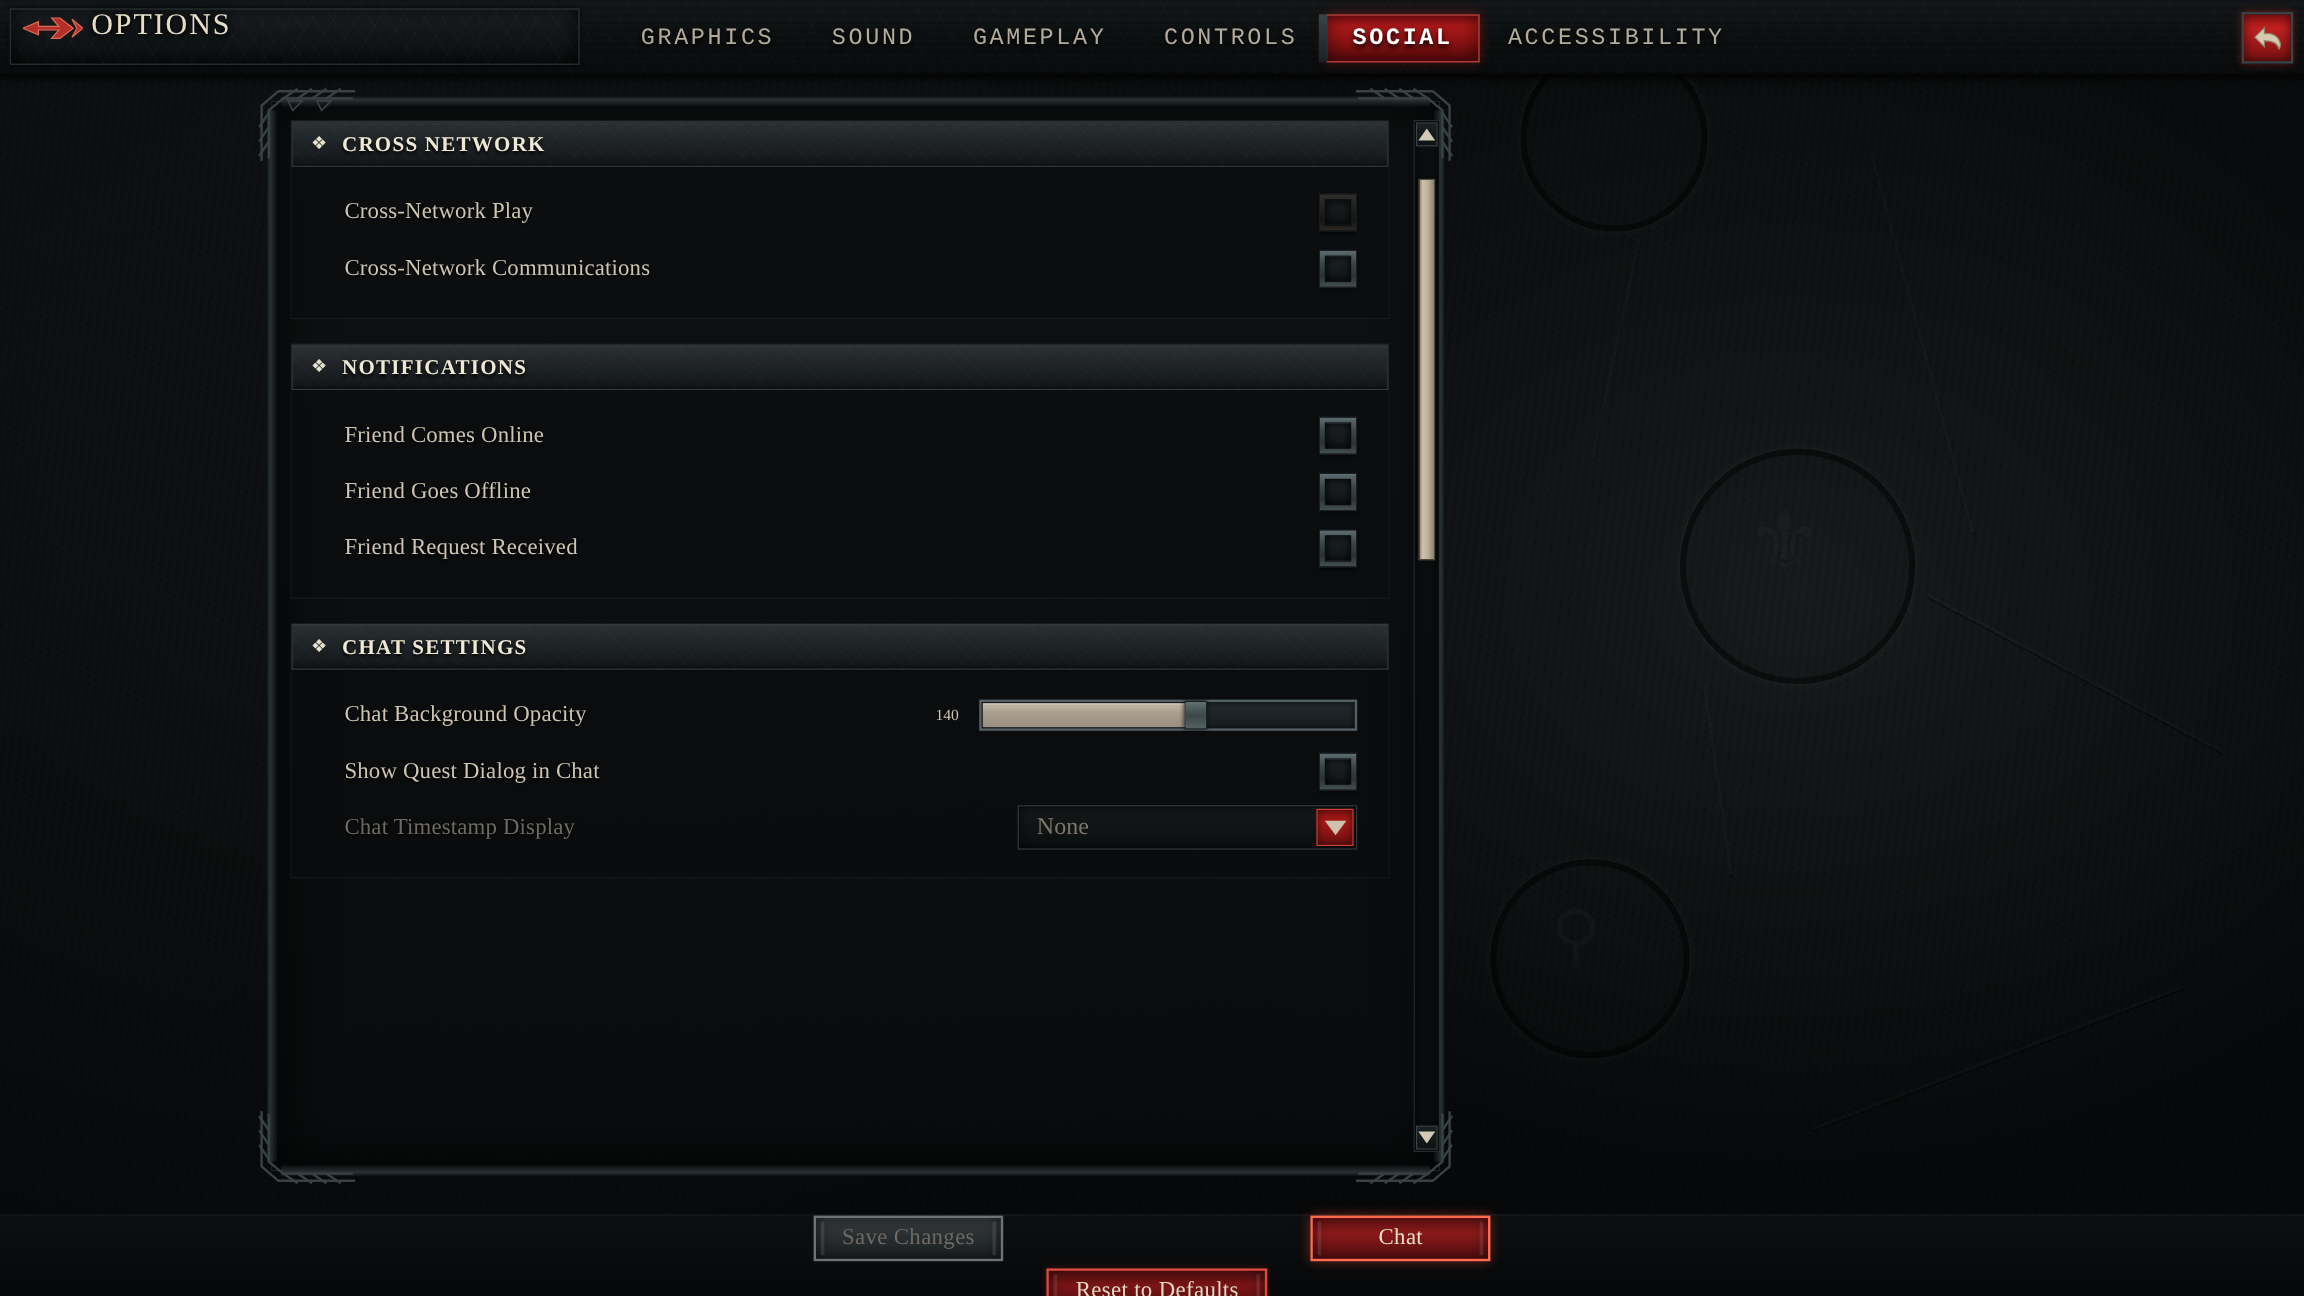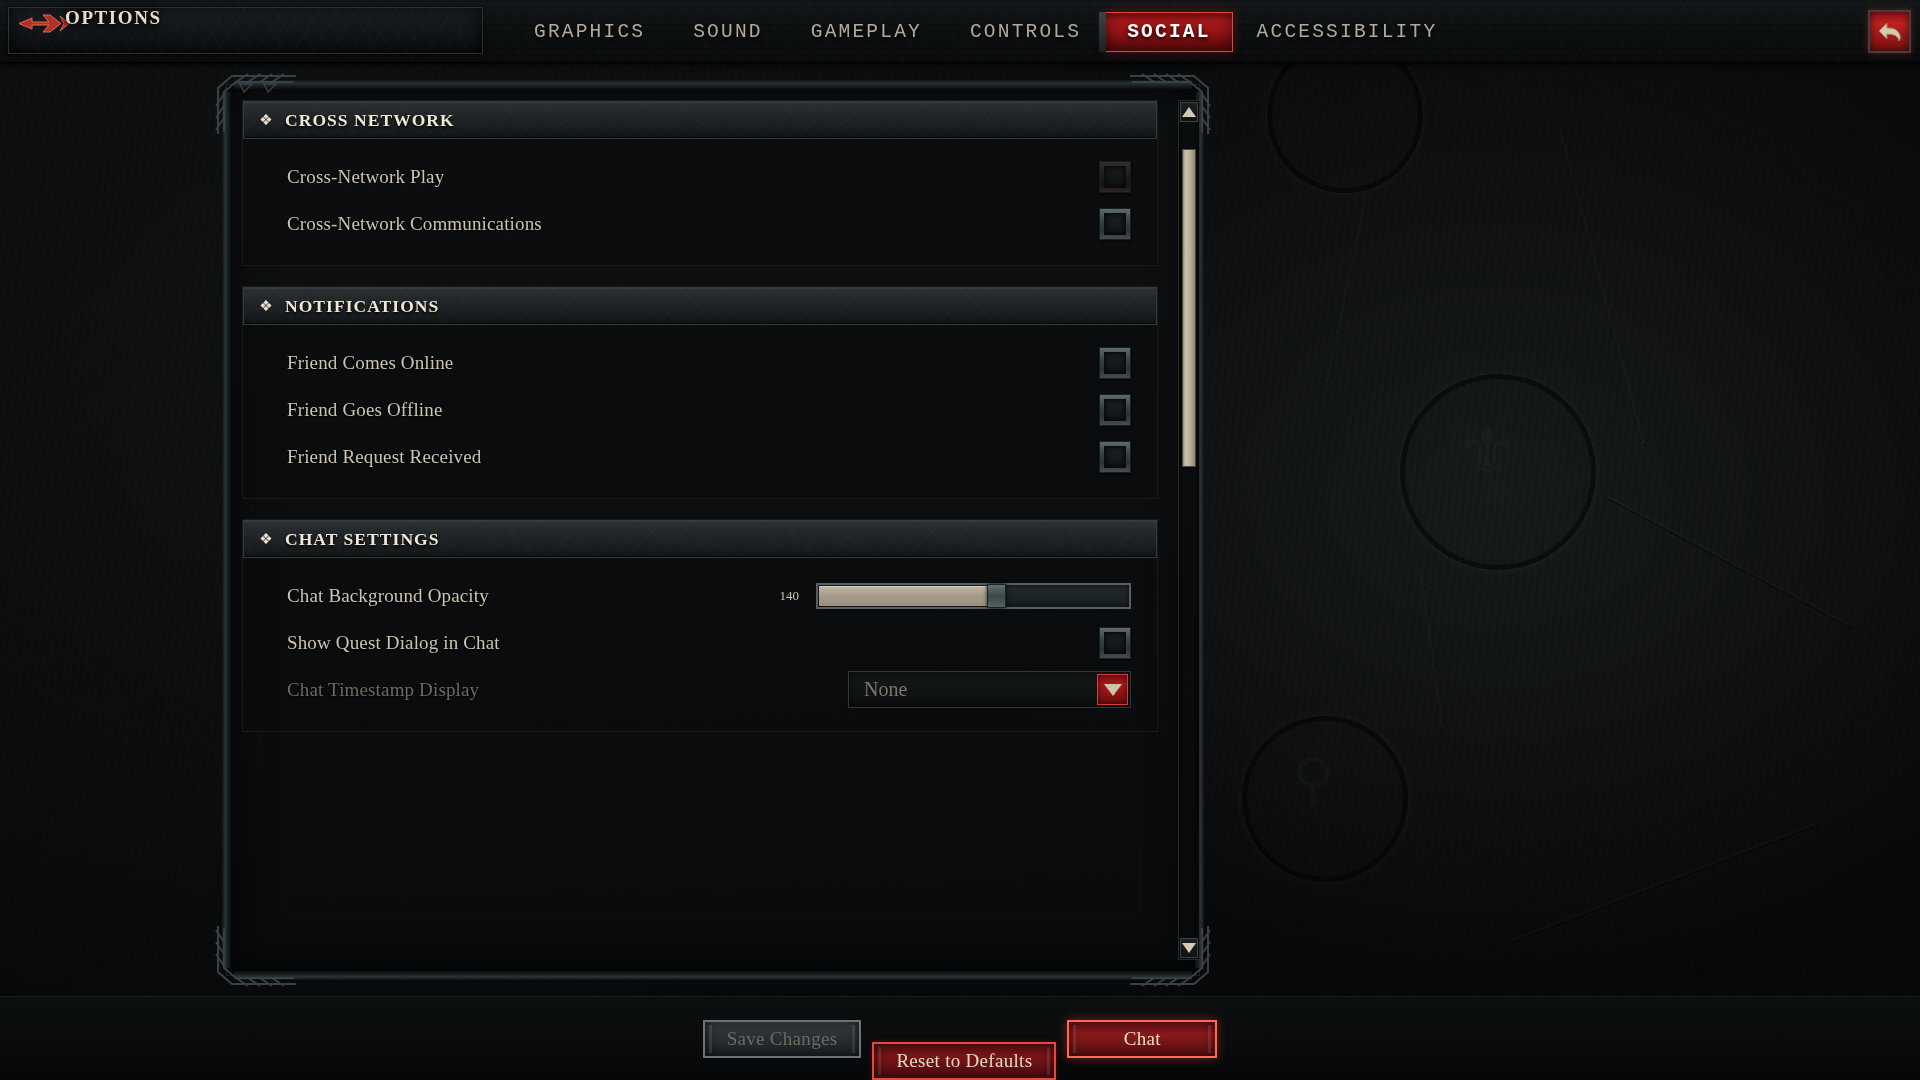--- a/index.html
+++ b/index.html
@@ -66,22 +66,22 @@
     content:""; position:absolute; inset:0; opacity:.5;
     background-image:
       repeating-linear-gradient(58deg, rgba(170,180,185,.06) 0 1px, rgba(0,0,0,0) 1px 13px),
       repeating-linear-gradient(-58deg, rgba(170,180,185,.055) 0 1px, rgba(0,0,0,0) 1px 16px),
       repeating-linear-gradient(90deg, rgba(170,180,185,.03) 0 1px, rgba(0,0,0,0) 1px 30px);
   }
   #back-arrow-icon {
     position:absolute; left:19px; top:12px; width:50px; height:23px; z-index:2;
   }
   #options-title {
-    position:absolute; left:65px; top:7px; z-index:2;
-    font-size:19px; letter-spacing:1.6px; font-weight:700;
+    position:absolute; left:76px; top:7px; z-index:2;
+    font-size:25px; letter-spacing:1.6px; font-weight:400;
     color:#e6ddc8; text-shadow:0 2px 4px #000, 0 0 9px rgba(0,0,0,.9);
   }
   #tabs {
     position:absolute; left:510px; top:0; height:63px;
     display:flex; align-items:center; gap:0px;font-family:Liberation Mono, monospace;
   }
   .tab {
     font-size:19.5px; letter-spacing:2.2px; font-weight:400;
     color:#b3ab9a; text-shadow:0 2px 4px #000;
     padding:9px 24px; white-space:nowrap; cursor:pointer;
@@ -259,24 +259,24 @@
   #sb-thumb {
     position:absolute; left:3px; top:26px; width:14px; height:320px;
     background:linear-gradient(90deg,#8d8472 0%,#cdc3ae 22%,#b8ae99 62%,#8a8170 100%);
     border:1px solid #4e4a40;
     box-shadow:0 0 4px rgba(0,0,0,.7);
     cursor:pointer;
   }
 
   
   #bottombar {
-    position:absolute; left:0; bottom:0; width:1920px; height:84px;
+    position:absolute; left:0; bottom:0; width:1920px; height:68px;
     background:linear-gradient(180deg,#0c0f10 0%,#090b0c 55%,#060708 100%);
     border-top:1px solid #1a1f21;
-    display:flex; align-items:center; justify-content:center; gap:11px;
+    display:flex; justify-content:center; gap:36px;
     z-index:6;
   }
   .btn {
     min-width:150px; height:38px; padding:0 22px;
     display:flex; align-items:center; justify-content:center;
     font-size:19px; letter-spacing:.3px; cursor:pointer;
     border:2px solid; position:relative;
   }
   .btn-disabled {
     color:#6e6a63;

